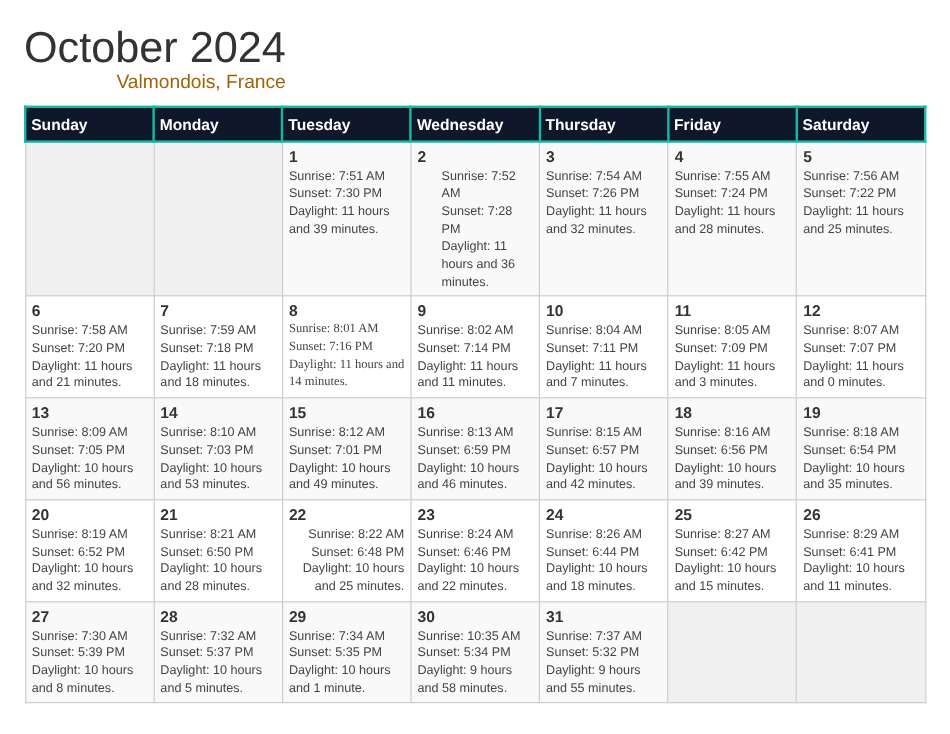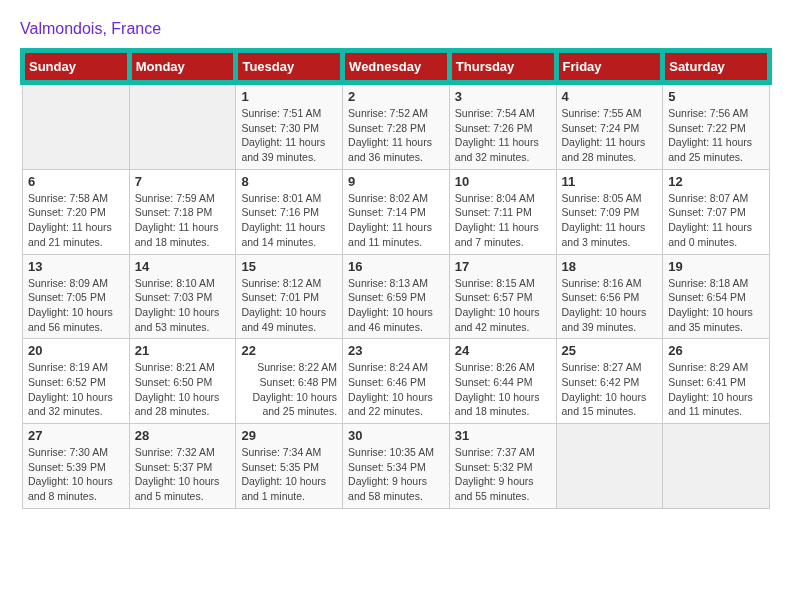--- a/index.html
+++ b/index.html
@@ -41,35 +41,35 @@
       text-align: right;
     }
     .month-title {
       font-size: 36px;
       font-weight: normal;
       color: #333;
       line-height: 1.1;
     }
     .location-title {
       font-size: 16px;
-      color: #6d28d9;
+      color: #a16207;
     }
     table {
       width: 100%;
       border-collapse: collapse;
       font-size: 11px;
     }
     thead tr th {
-      background-color: #b91c1c;
+      background-color: #0f172a;
       color: #fff;
       padding: 6px 4px;
       text-align: left;
       font-size: 13px;
       font-weight: bold;
-      border: 5px solid #14b8a6;
+      border: 2px solid #14b8a6;
       margin-top: 44px;
     }
     tbody tr td {
       border: 1px solid #ccc;
       padding: 4px 5px;
       vertical-align: top;
       width: calc(100% / 7);
       min-height: 70px;
       background: #fff;
     }
@@ -92,20 +92,21 @@
     }
     .empty-cell {
       background: #f0f0f0 !important;
     }
   </style>
 </head>
 <body>
 
 <div class="header">
   <div class="title-block">
+    <div class="month-title">October 2024</div>
     <div class="location-title">Valmondois, France</div>
   </div>
 </div>
 
 <table>
   <thead>
     <tr>
     <th>Sunday</th>
         <th>Monday</th>
         <th>Tuesday</th>
@@ -120,21 +121,21 @@
         <td class="empty-cell"></td>
         <td class="empty-cell"></td>
         <td>
           <div class="day-number">1</div>
           <div class="day-info" style="white-space: pre-line;">Sunrise: 7:51 AM
 Sunset: 7:30 PM
 Daylight: 11 hours and 39 minutes.</div>
         </td>
         <td>
           <div class="day-number">2</div>
-          <div class="day-info" style="white-space: pre-line;">Sunrise: 7:52 AM
+          <div class="day-info" style="white-space: pre-line; margin-left: 20px;">Sunrise: 7:52 AM
 Sunset: 7:28 PM
 Daylight: 11 hours and 36 minutes.</div>
         </td>
         <td>
           <div class="day-number">3</div>
           <div class="day-info" style="white-space: pre-line;">Sunrise: 7:54 AM
 Sunset: 7:26 PM
 Daylight: 11 hours and 32 minutes.</div>
         </td>
         <td>
@@ -158,21 +159,21 @@
 Daylight: 11 hours and 21 minutes.</div>
         </td>
         <td>
           <div class="day-number">7</div>
           <div class="day-info" style="white-space: pre-line;">Sunrise: 7:59 AM
 Sunset: 7:18 PM
 Daylight: 11 hours and 18 minutes.</div>
         </td>
         <td>
           <div class="day-number">8</div>
-          <div class="day-info" style="white-space: pre-line;">Sunrise: 8:01 AM
+          <div class="day-info" style="white-space: pre-line; font-family: Liberation Serif, serif;">Sunrise: 8:01 AM
 Sunset: 7:16 PM
 Daylight: 11 hours and 14 minutes.</div>
         </td>
         <td>
           <div class="day-number">9</div>
           <div class="day-info" style="white-space: pre-line;">Sunrise: 8:02 AM
 Sunset: 7:14 PM
 Daylight: 11 hours and 11 minutes.</div>
         </td>
         <td>

